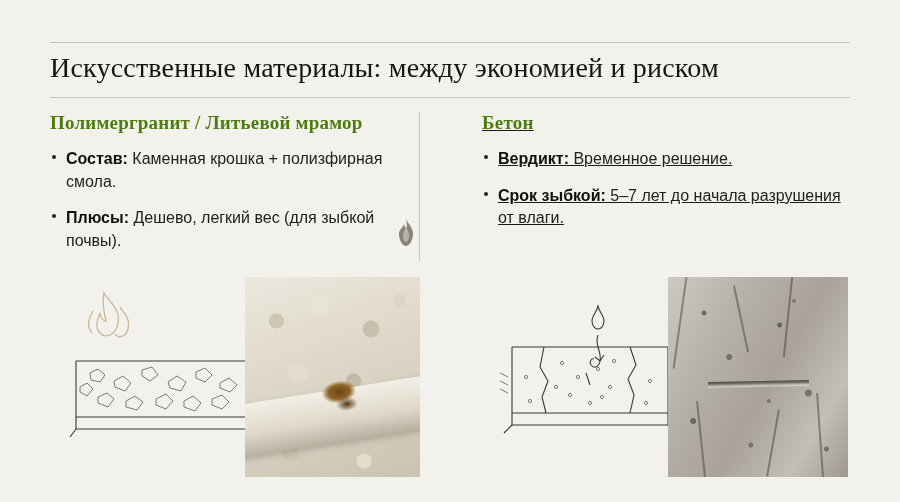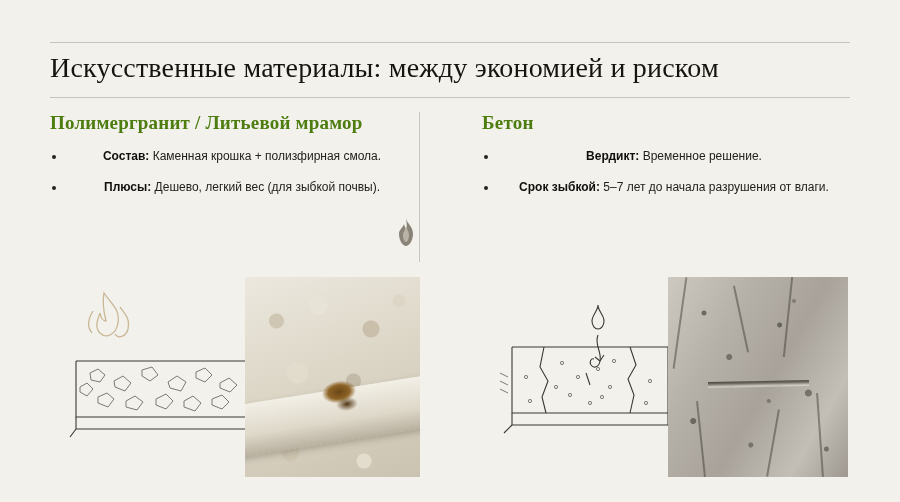--- a/index.html
+++ b/index.html
@@ -54,20 +54,21 @@
     top: 112px;
     width: 800px;
     display: flex;
   }
   .col {
     width: 380px;
     position: relative;
   }
   .col.right {
     margin-left: 64px;
+    text-decoration: underline;
   }
   .divider {
     position: absolute;
     left: 419px;
     top: 112px;
     width: 1px;
     height: 150px;
     background: #cbc6bd;
   }
   .col-head {
@@ -79,25 +80,24 @@
   }
   ul.points {
     list-style: none;
     margin: 0;
     padding: 0;
   }
   ul.points li {
     position: relative;
     padding-left: 16px;
     margin-bottom: 14px;
-    font-size: 12px;
+    font-size: 16px;
     line-height: 1.42;
     color: #23211d;
     max-width: 355px;
-    text-align: center;
   }
   ul.points li::before {
     content: "";
     position: absolute;
     left: 2px;
     top: 7px;
     width: 4px;
     height: 4px;
     border-radius: 50%;
     background: #26241f;

